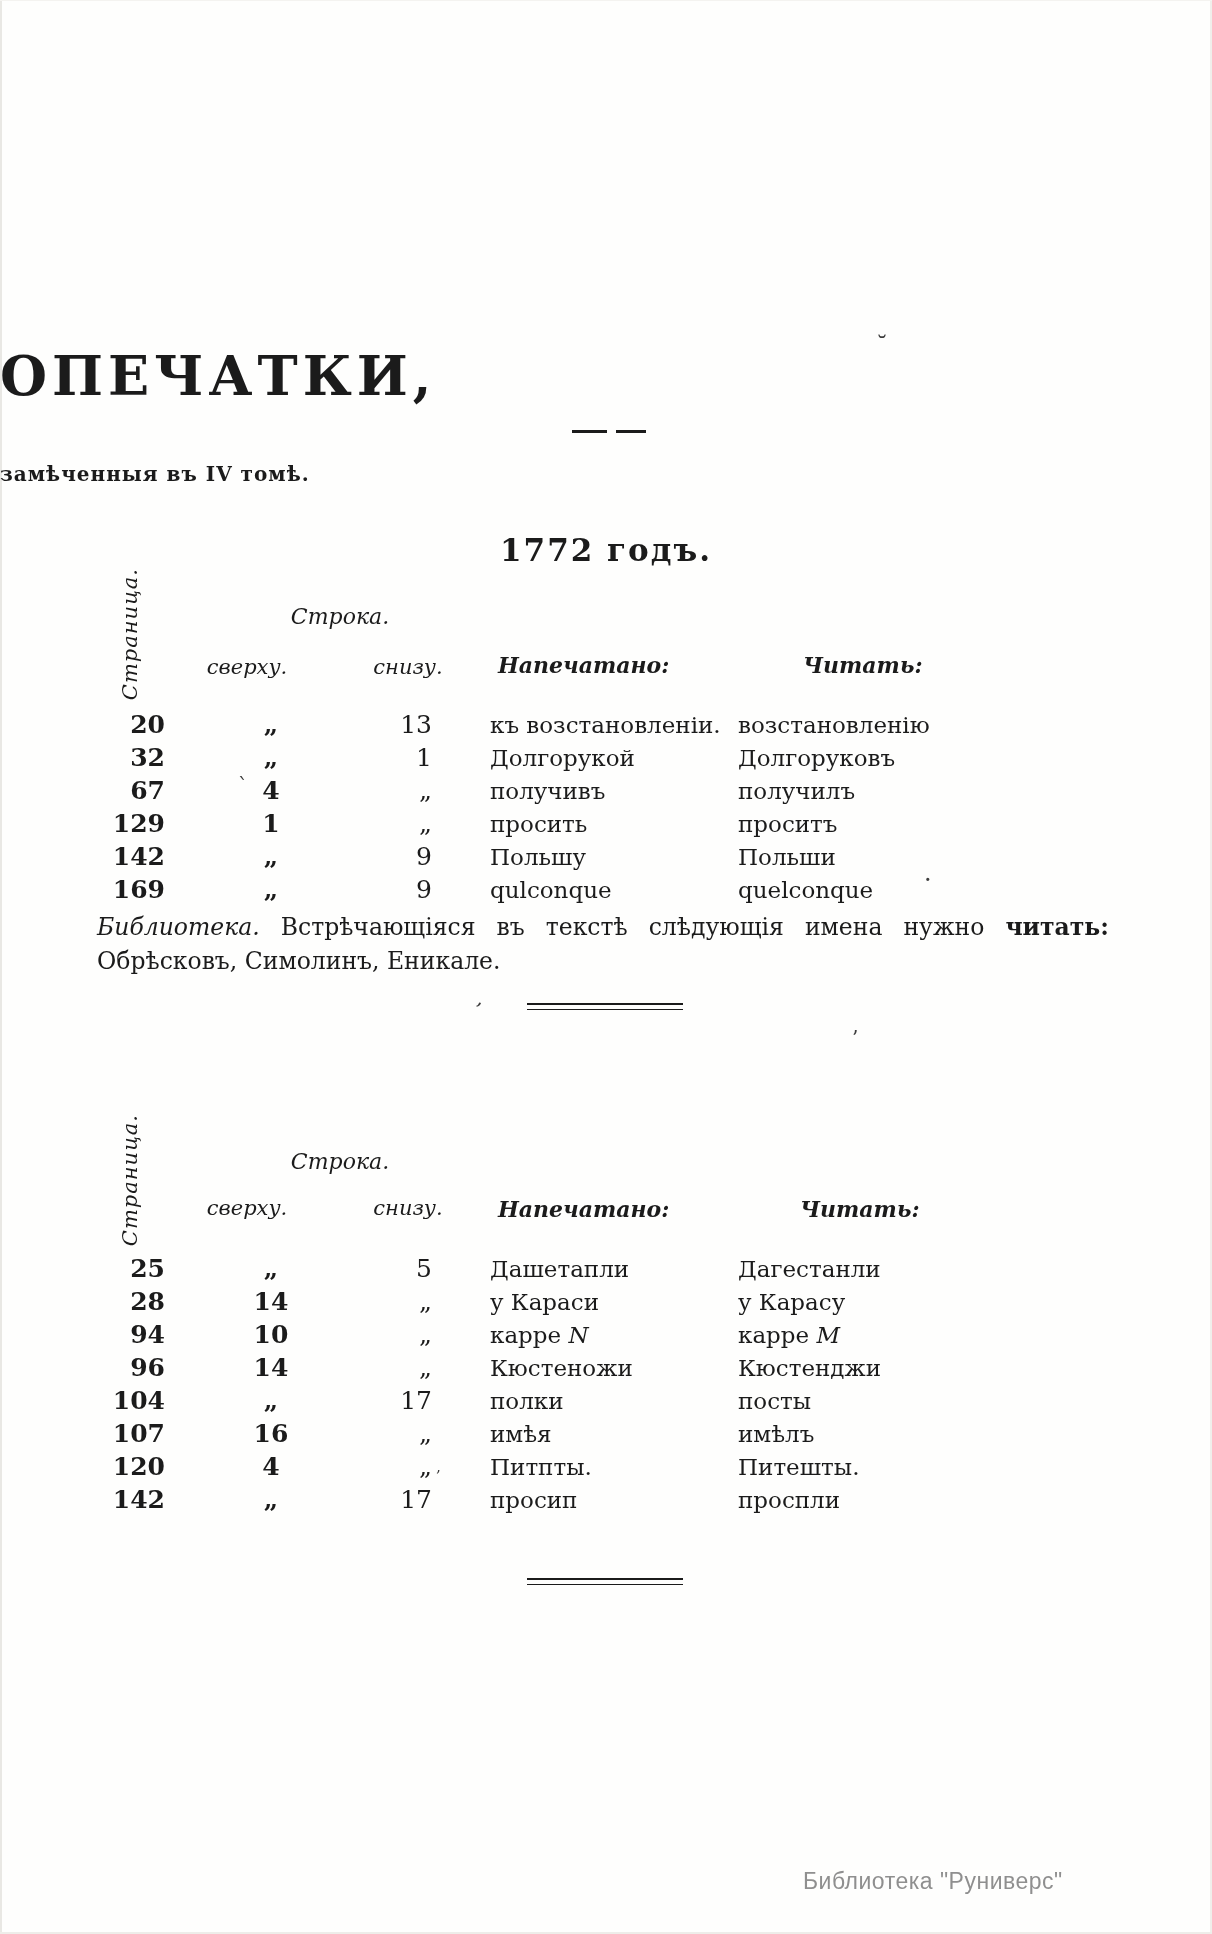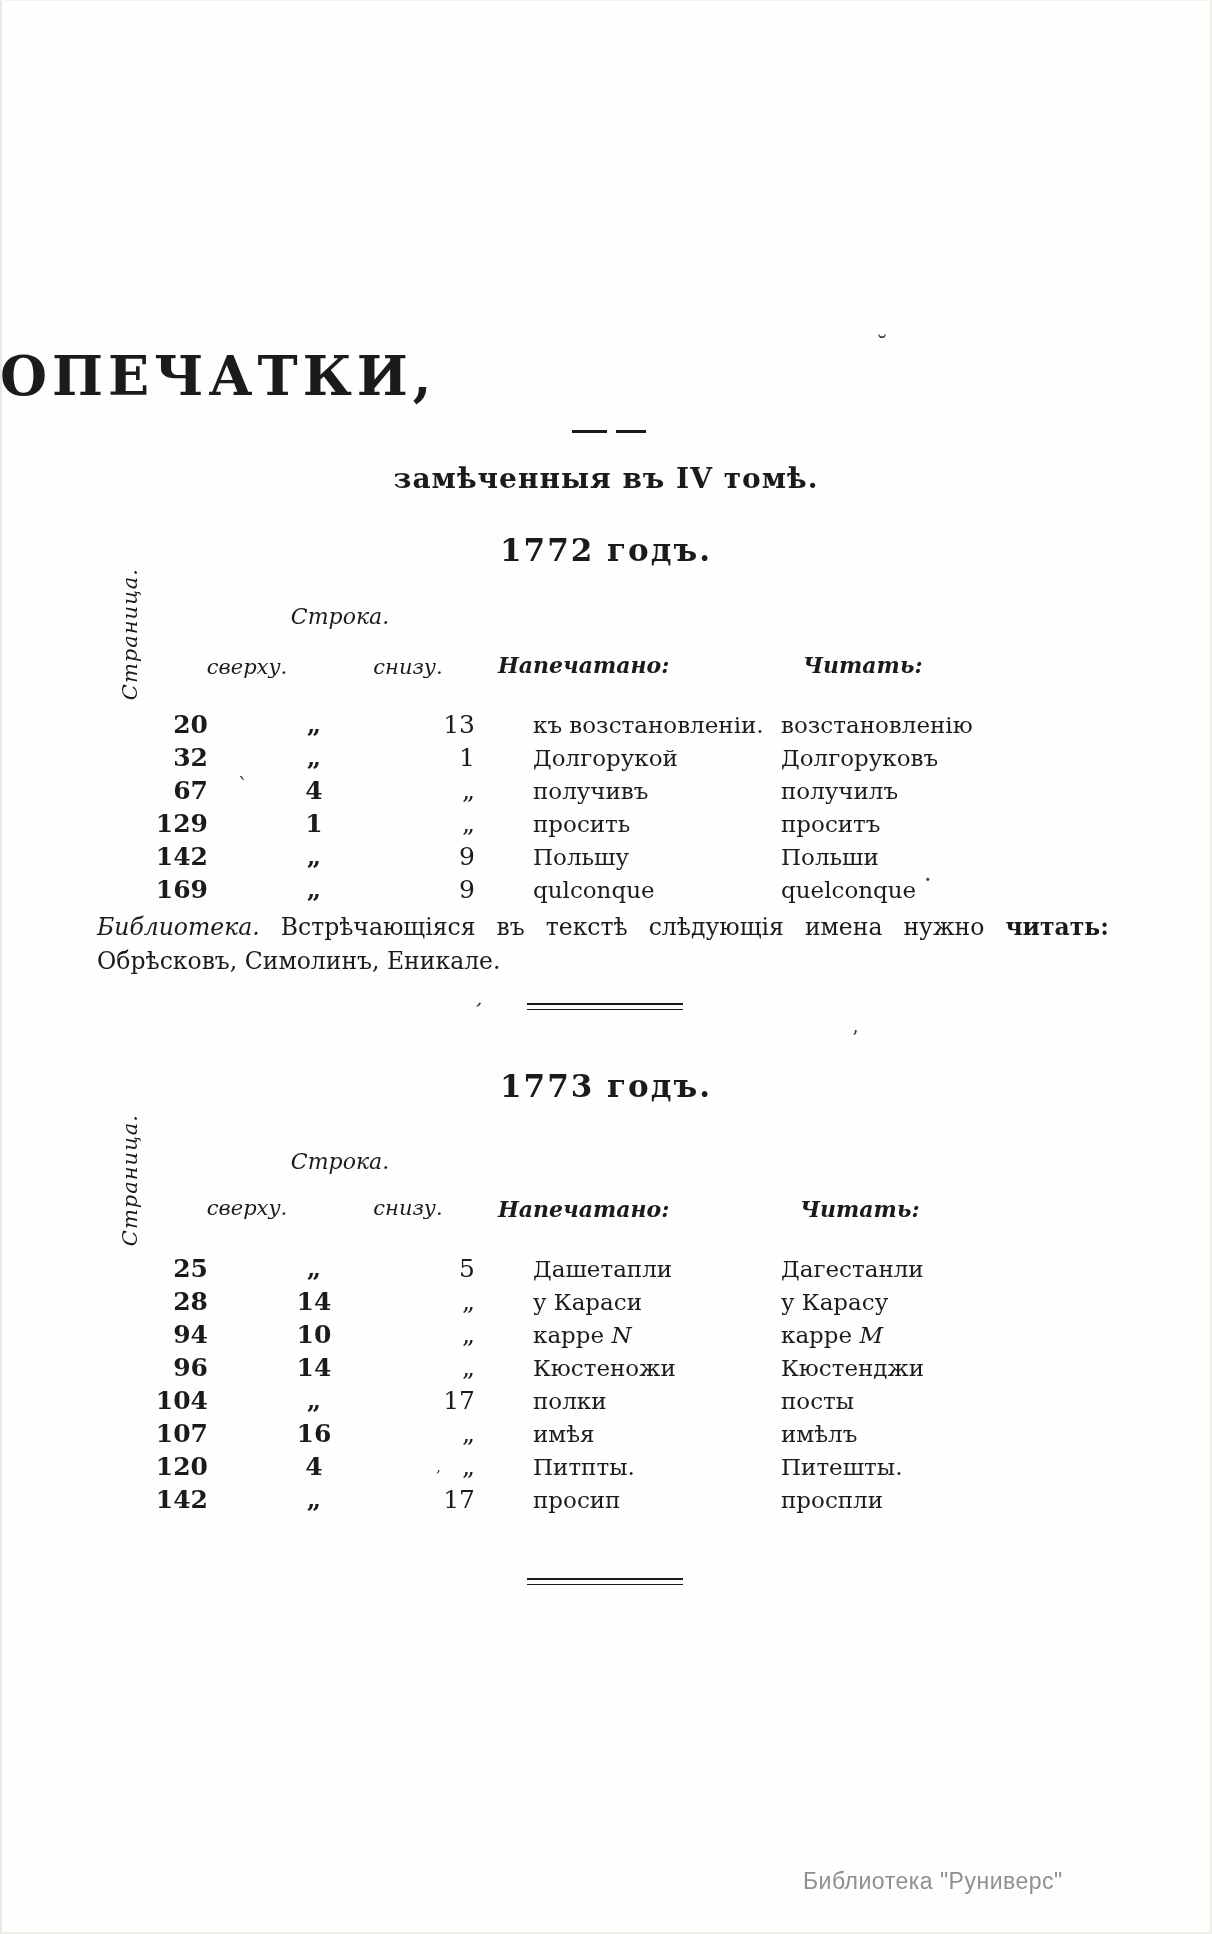--- a/index.html
+++ b/index.html
@@ -13,22 +13,22 @@
   .edge-right{right:0;top:0;width:2px;height:100%;background:#f0efeb;}
   .edge-bottom{left:0;bottom:0;width:100%;height:2px;background:#eeede9;}
   .edge-top{left:0;top:0;width:100%;height:1px;background:#f4f3f0;}
 
   .title{position:absolute;top:344px;left:0;width:100%;text-align:left;
     font-size:54px;font-weight:bold;letter-spacing:5px;}
   .title-rule{position:absolute;top:430px;left:572px;display:flex;gap:9px;}
   .title-rule .dash{display:block;height:3px;background:#1b1b1b;}
   .title-rule .d1{width:35px;}
   .title-rule .d2{width:30px;}
-  .subtitle{position:absolute;top:462px;left:0;width:100%;text-align:center;
-    font-size:28px;font-weight:bold;letter-spacing:1px;}
+  .subtitle{position:absolute;top:462px;left:0;width:100%;
+    font-size:20px;font-weight:bold;letter-spacing:1px;}
   .year-heading{position:absolute;left:0;width:100%;text-align:center;
     font-size:31px;font-weight:bold;letter-spacing:2px;}
   .yh-1772{top:532px;}
   .yh-1773{top:1068px;}
 
   
   .vlabel{position:absolute;left:116px;width:28px;height:140px;
     display:flex;align-items:center;justify-content:center;}
   .vlabel span{writing-mode:vertical-rl;transform:rotate(180deg);
     font-style:italic;font-size:21px;letter-spacing:1px;white-space:nowrap;}
@@ -41,21 +41,21 @@
   .hdr-snizu{left:358px;width:100px;text-align:center;font-size:21px;}
   .hv-1772{top:655px;} .hv-1773{top:1196px;}
   .hdr-print{left:498px;font-size:22px;font-weight:bold;}
   .hdr-read{font-size:22px;font-weight:bold;}
   .hp-1772{top:652px;} .hr-1772{left:803px;top:652px;}
   .hp-1773{top:1196px;} .hr-1773{left:800px;top:1196px;}
 
   
   .rows{position:absolute;left:0;width:100%;}
   .rows-1772{top:710px;} .rows-1773{top:1254px;}
-  .row{position:relative;height:33px;margin-left:43px;}
+  .row{position:relative;height:33px;}
   .cell{position:absolute;top:0;line-height:30px;white-space:nowrap;}
   .c-page{left:40px;width:125px;text-align:right;font-weight:bold;font-size:25px;}
   .c-top{left:221px;width:100px;text-align:center;font-weight:bold;font-size:25px;}
   .c-bottom{left:332px;width:100px;text-align:right;font-weight:normal;font-size:25px;}
   .c-printed{left:490px;font-size:23px;}
   .c-read{left:738px;font-size:23px;}
   .c-printed i,.c-read i{font-family:"DejaVu Serif",serif;}
 
   
   .note-line1{position:absolute;left:97px;top:912px;width:1012px;font-size:23.5px;
@@ -158,21 +158,20 @@
 
   <div class="note-line1">
     <span class="note-lead">Библиотека.</span>
     <span>Встрѣчающіяся въ текстѣ слѣдующія имена нужно</span>
     <b>читать:</b>
   </div>
   <div class="note-line2">Обрѣсковъ, Симолинъ, Еникале.</div>
 
   <div class="divider dv-1"></div>
 
-  <div class="year-heading yh-1773">1773 годъ.</div>
 
   <div class="vlabel vl-1773">
     <span>Страница.</span>
   </div>
   <div class="hdr hdr-stroka hs-1773">Строка.</div>
   <div class="hdr hdr-sverhu hv-1773">сверху.</div>
   <div class="hdr hdr-snizu hv-1773">снизу.</div>
   <div class="hdr hdr-print hp-1773">Напечатано:</div>
   <div class="hdr hdr-read hr-1773">Читать:</div>
 

